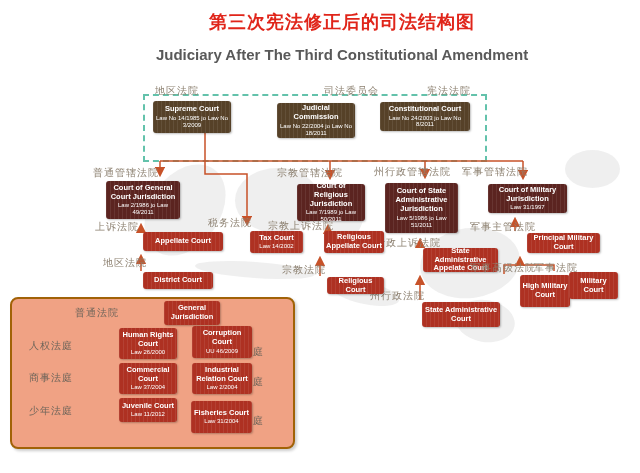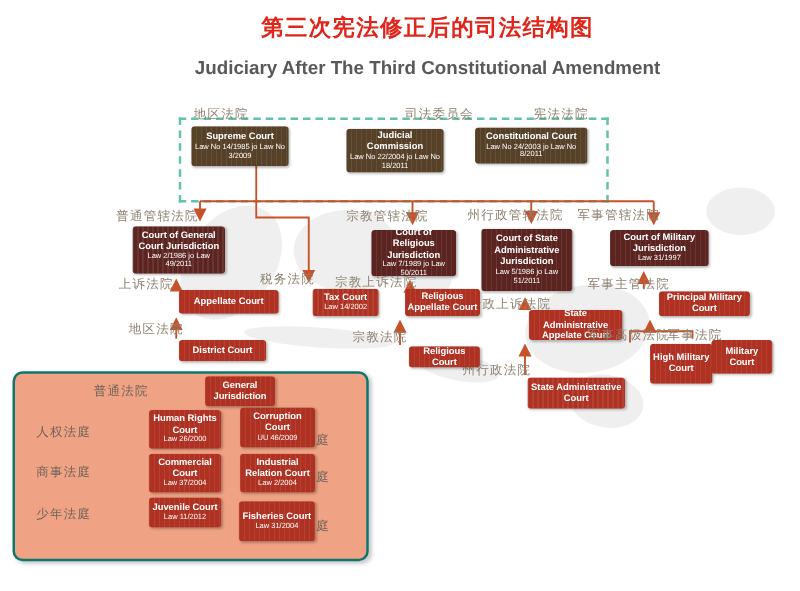--- a/index.html
+++ b/index.html
@@ -25,21 +25,21 @@
   .brown{background-color:#564128;}
   .maroon{background-color:#5b2420;}
   .red{background-color:#ae3122;margin-left:40px;}
   .nt{font-size:7.5px;font-weight:bold;line-height:1.18;}
   .nl{font-size:6px;line-height:1.15;margin-top:1px;}
   
   .cn{position:absolute;z-index:2;font-family:"DejaVu Serif",serif;font-size:10px;
       color:#8d8171;white-space:nowrap;letter-spacing:1px;}
   
   .panel{position:absolute;left:10px;top:297px;width:285px;height:152px;
-         background:#f0a284;border:2px solid #0f766e;border-radius:8px;z-index:1;
+         background:#f0a284;border:2px solid #a16207;border-radius:8px;z-index:1;
          box-shadow:2px 2px 3px rgba(0,0,0,.2);box-sizing:border-box;}
   .panel .node{z-index:2;}
   .panel .cn{color:#6e655a;}
 </style>
 </head>
 <body>
 
 <div class="stage">
 
   <div class="blob" style="left:150px;top:160px;width:70px;height:100px;transform:rotate(35deg);"></div>

